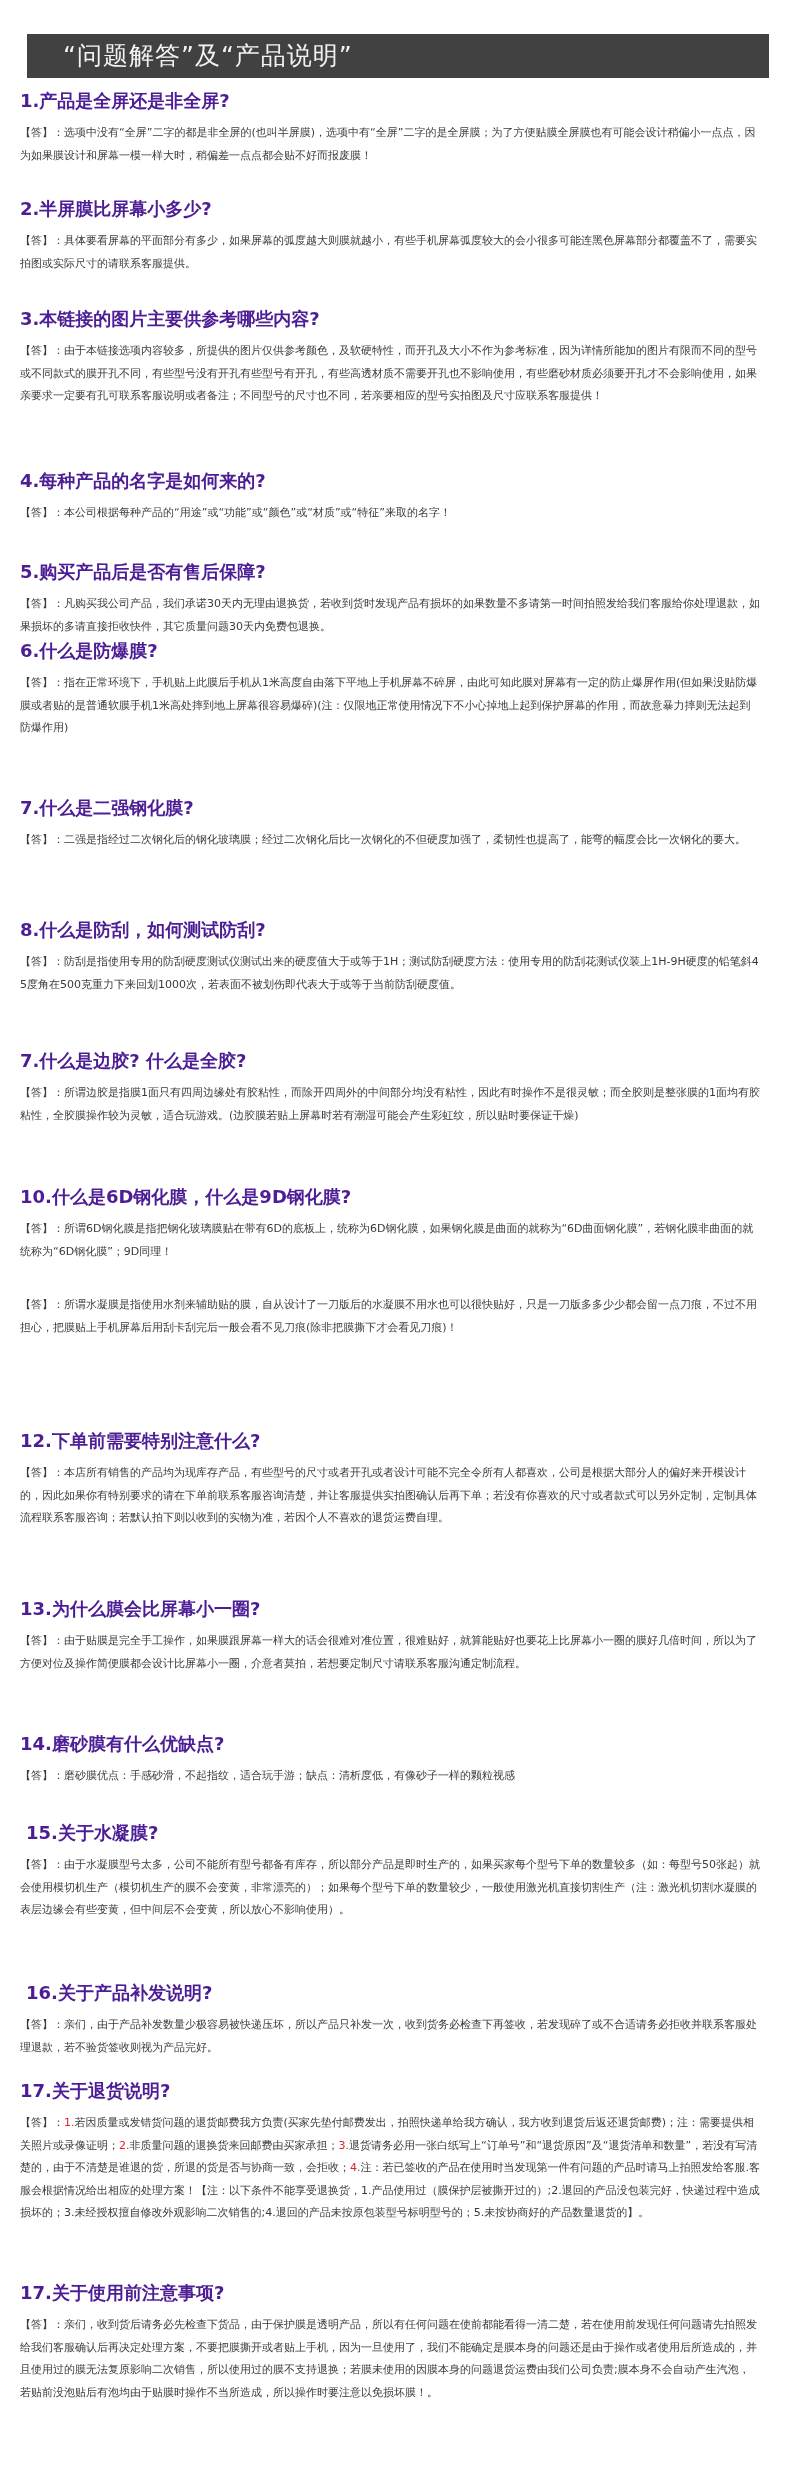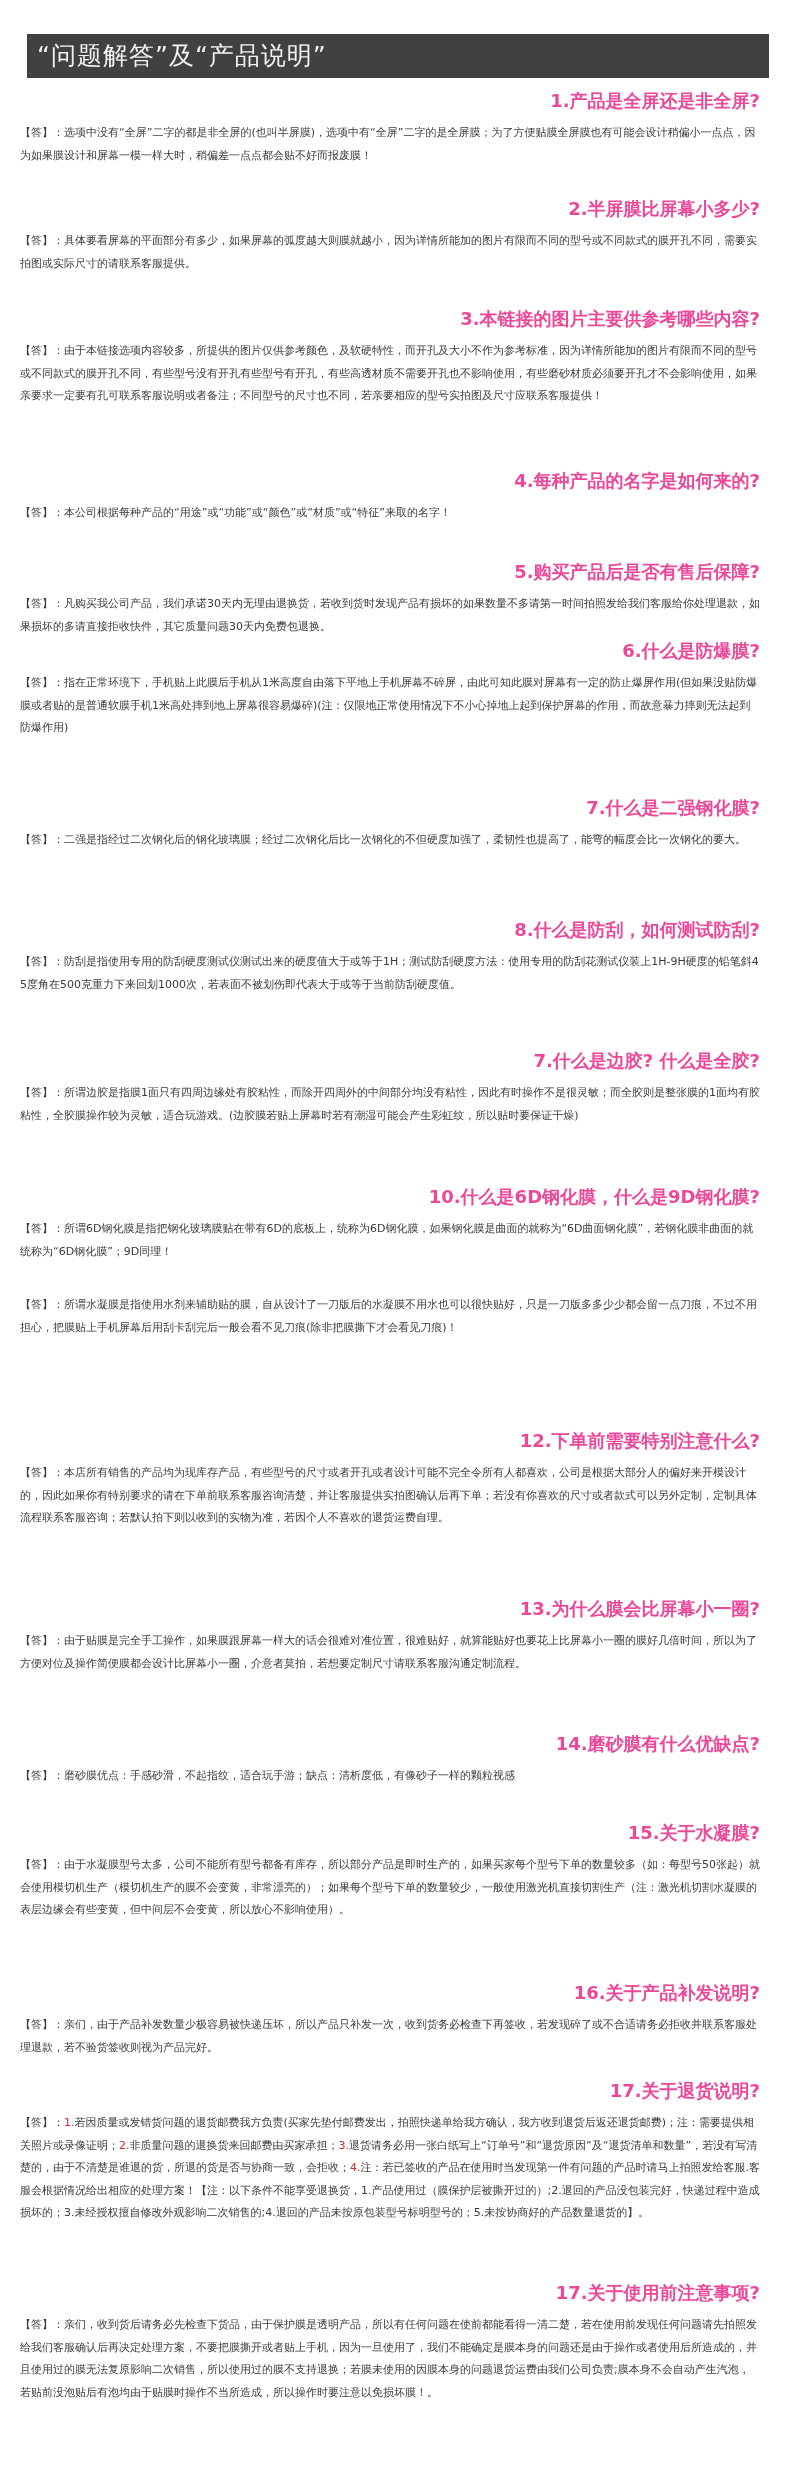--- a/index.html
+++ b/index.html
@@ -12,45 +12,44 @@
     position: relative;
   }
   .banner {
     position: absolute;
     left: 27px;
     top: 34px;
     width: 742px;
     height: 44px;
     background: #414141;
     box-sizing: border-box;
-    padding-left: 10px;
+    padding-left: 36px;
     display: flex;
     align-items: center;
   }
   .banner-title {
     color: #f2f2f2;
     font-size: 25px;
     letter-spacing: 1px;
     line-height: 44px;
     white-space: nowrap;
   }
   .faq {
     position: absolute;
     left: 20px;
     width: 740px;
   }
   .faq.indent .faq-q { padding-left: 6px; }
   .faq-q {
     font-size: 18px;
     font-weight: bold;
-    color: #ec4899;
+    color: #4c1d95;
     line-height: 26px;
     margin: 0 0 8px 0;
     white-space: nowrap;
-    text-align: right;
   }
   .faq-a {
     font-size: 11px;
     line-height: 22.5px;
     color: #3a3a3a;
     margin: 0;
     word-break: break-all;
   }
   .red { color: #d8242a; }
 </style>
@@ -61,21 +60,21 @@
   <span class="banner-title">“问题解答”及“产品说明”</span>
 </div>
 
 <div class="faq" style="top:88px">
   <h2 class="faq-q">1.产品是全屏还是非全屏?</h2>
   <p class="faq-a"><span>【答】：</span><span>选项中没有“全屏”二字的都是非全屏的(也叫半屏膜)，选项中有“全屏”二字的是全屏膜；为了方便贴膜全屏膜也有可能会设计稍偏小一点点，因为如果膜设计和屏幕一模一样大时，稍偏差一点点都会贴不好而报废膜！</span></p>
 </div>
 
 <div class="faq" style="top:196px">
   <h2 class="faq-q">2.半屏膜比屏幕小多少?</h2>
-  <p class="faq-a"><span>【答】：</span><span>具体要看屏幕的平面部分有多少，如果屏幕的弧度越大则膜就越小，因为详情所能加的图片有限而不同的型号或不同款式的膜开孔不同，需要实拍图或实际尺寸的请联系客服提供。</span></p>
+  <p class="faq-a"><span>【答】：</span><span>具体要看屏幕的平面部分有多少，如果屏幕的弧度越大则膜就越小，有些手机屏幕弧度较大的会小很多可能连黑色屏幕部分都覆盖不了，需要实拍图或实际尺寸的请联系客服提供。</span></p>
 </div>
 
 <div class="faq" style="top:306px">
   <h2 class="faq-q">3.本链接的图片主要供参考哪些内容?</h2>
   <p class="faq-a"><span>【答】：</span><span>由于本链接选项内容较多，所提供的图片仅供参考颜色，及软硬特性，而开孔及大小不作为参考标准，因为详情所能加的图片有限而不同的型号或不同款式的膜开孔不同，有些型号没有开孔有些型号有开孔，有些高透材质不需要开孔也不影响使用，有些磨砂材质必须要开孔才不会影响使用，如果亲要求一定要有孔可联系客服说明或者备注；不同型号的尺寸也不同，若亲要相应的型号实拍图及尺寸应联系客服提供！</span></p>
 </div>
 
 <div class="faq" style="top:468px">
   <h2 class="faq-q">4.每种产品的名字是如何来的?</h2>
   <p class="faq-a"><span>【答】：</span><span>本公司根据每种产品的“用途”或“功能”或“颜色”或“材质”或“特征”来取的名字！</span></p>

